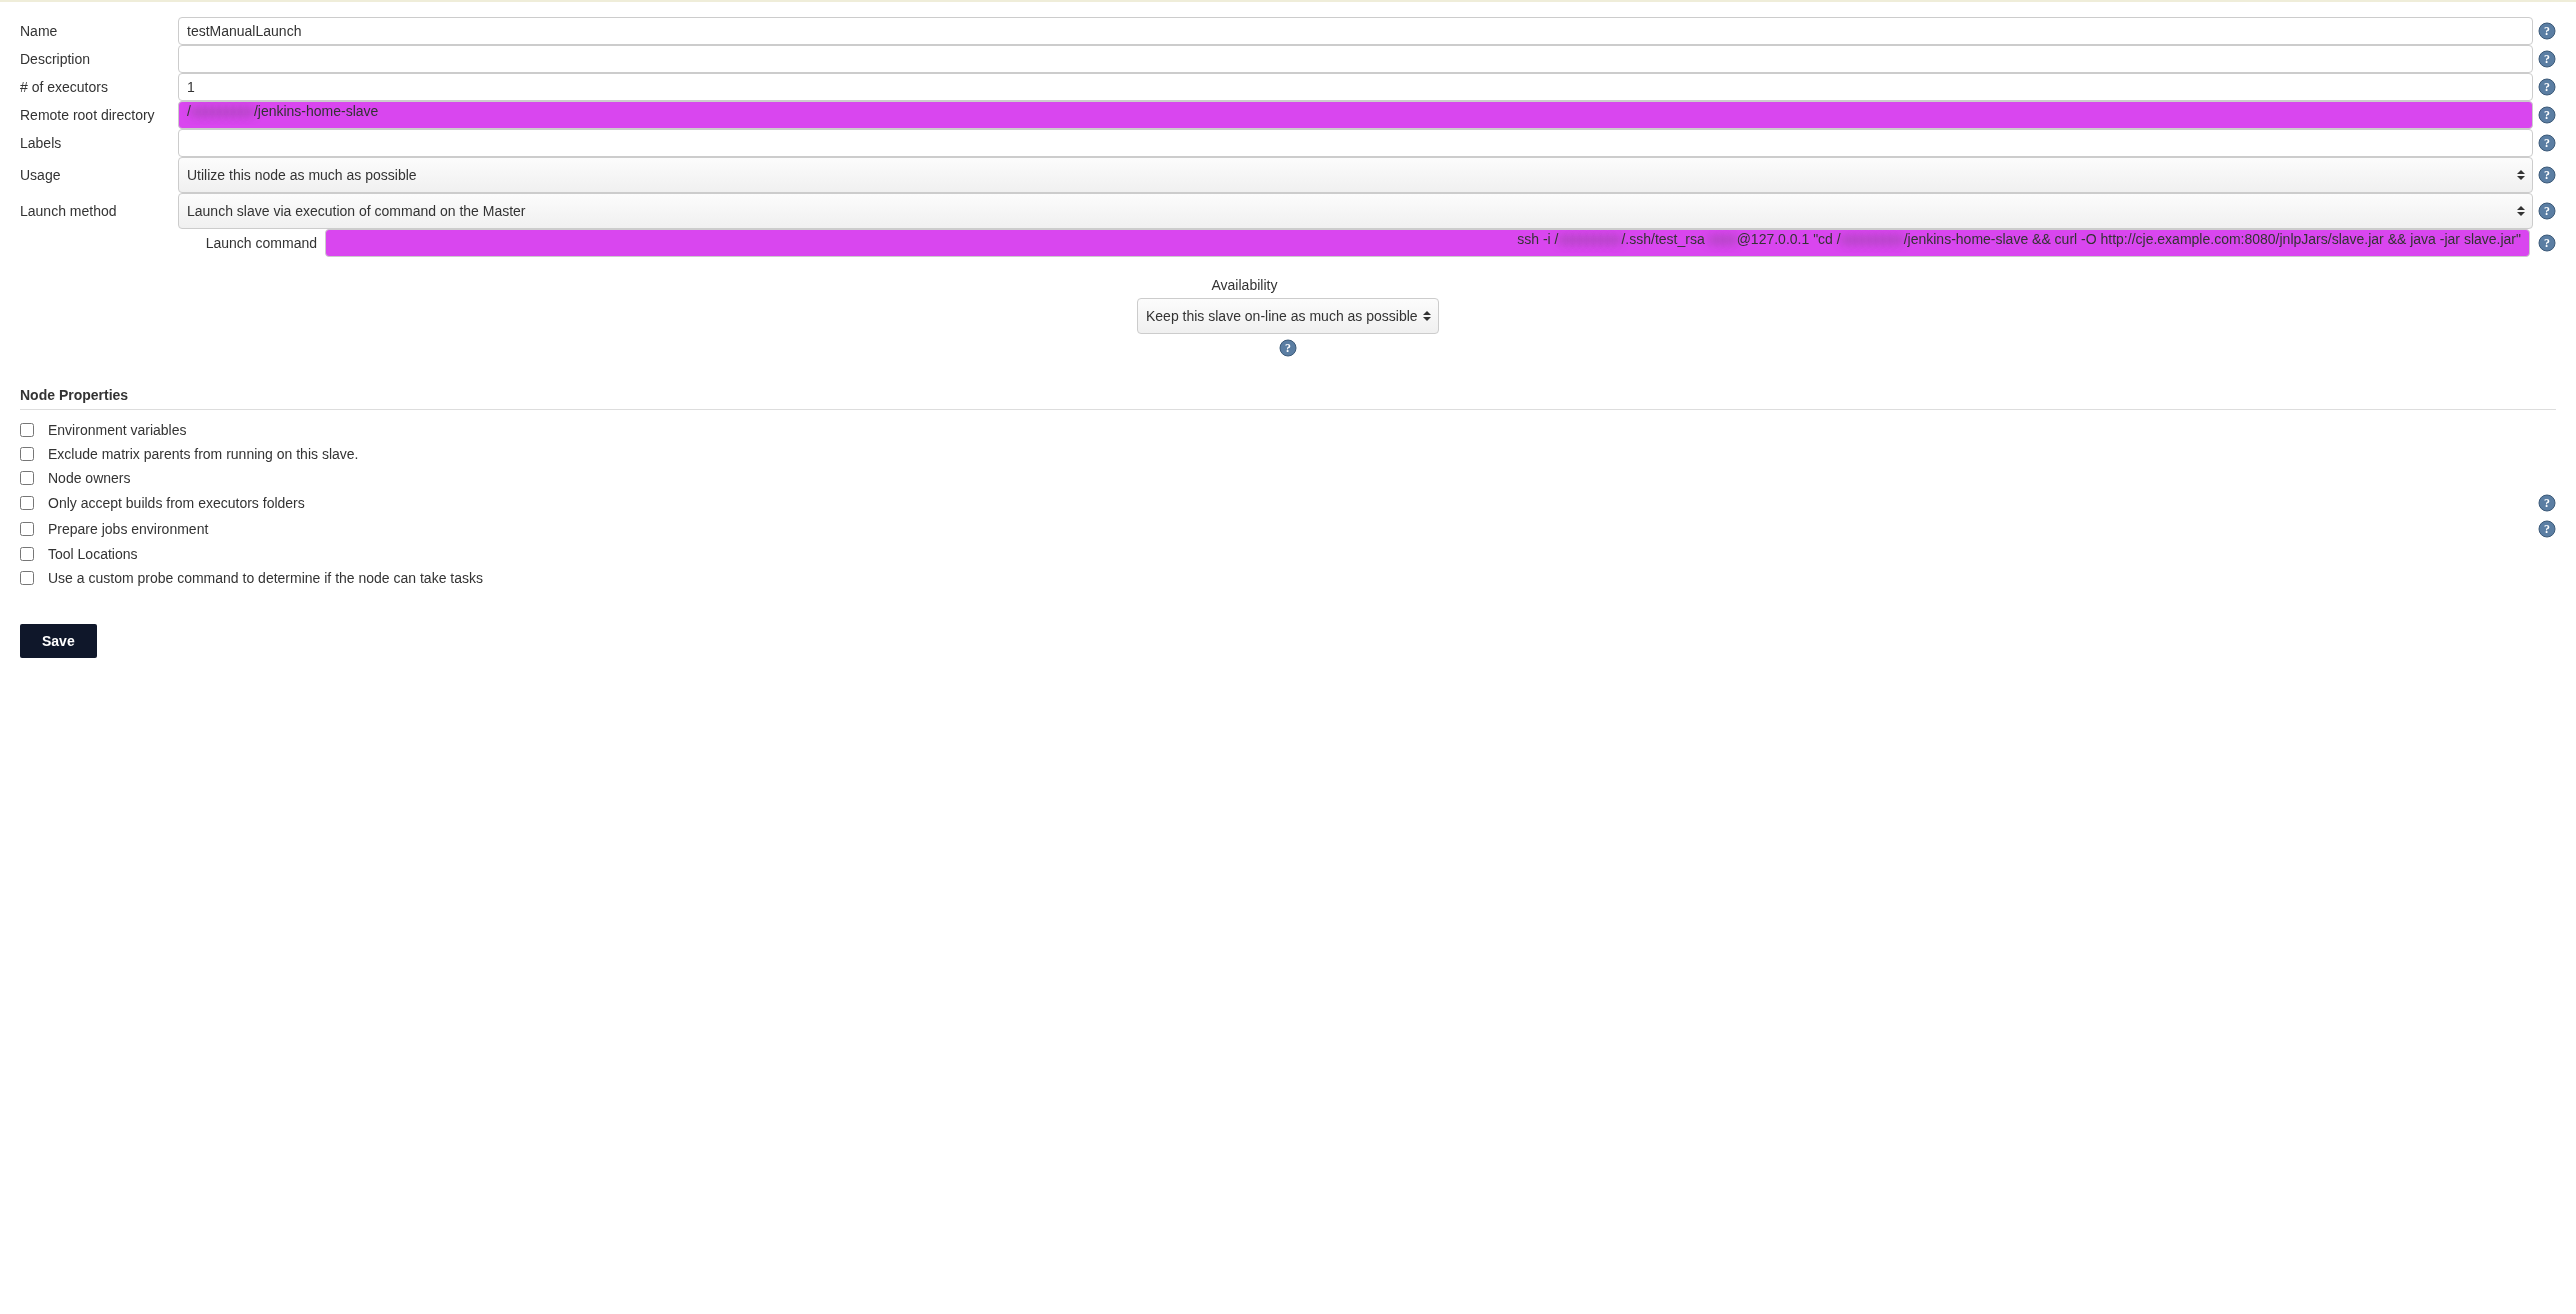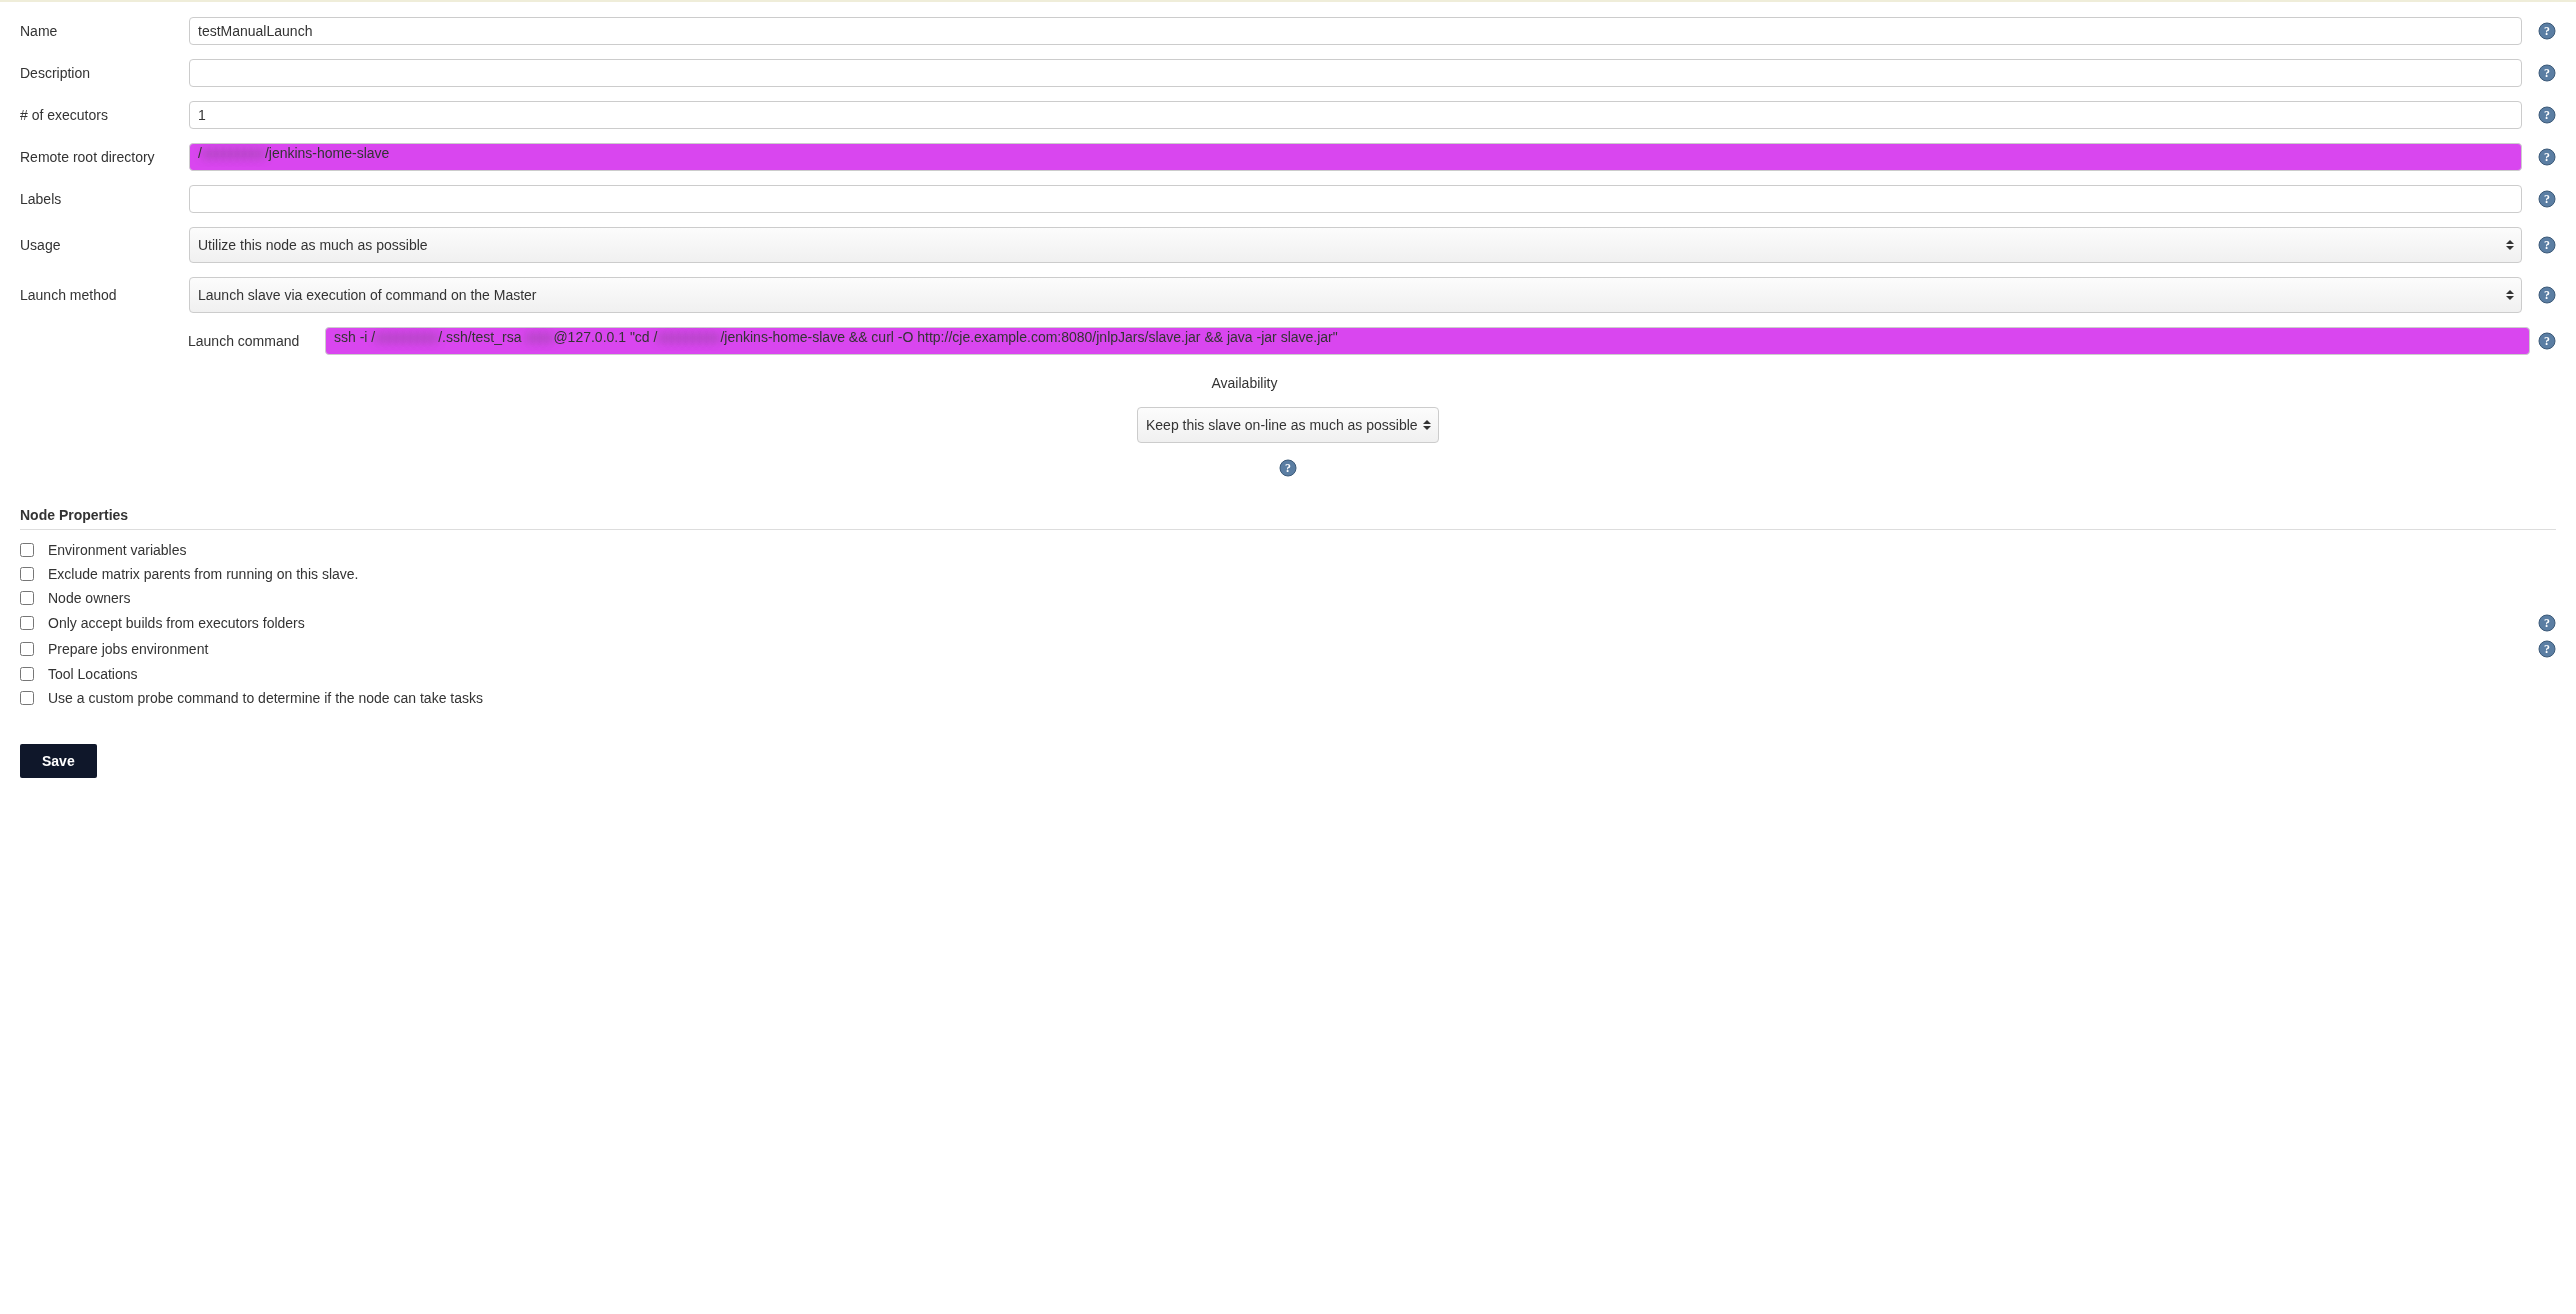--- a/index.html
+++ b/index.html
@@ -11,22 +11,21 @@
       padding: 10px 20px 30px 20px;
     }
     .top-border {
       height: 2px;
       background: #efedd9;
       margin: -10px -20px 15px -20px;
     }
     .form-row {
       display: flex;
       align-items: center;
-      margin-bottom: 14px;
-      gap: 16px;
+      gap: 5px;
     }
     .form-label {
       width: 153px;
       flex-shrink: 0;
       font-size: 14px;
       color: #333;
     }
     .form-input {
       flex: 1;
       padding: 5px 8px;
@@ -94,20 +93,21 @@
     .help-spacer {
       width: 18px;
       flex-shrink: 0;
     }
     .indented-row {
       display: flex;
       align-items: center;
       margin-bottom: 0;
       gap: 8px;
       padding-left: 168px;
+      text-align: right;
     }
     .indented-label {
       width: 129px;
       flex-shrink: 0;
       font-size: 14px;
       color: #333;
     }
     .section-heading {
       font-weight: bold;
       font-size: 14px;

